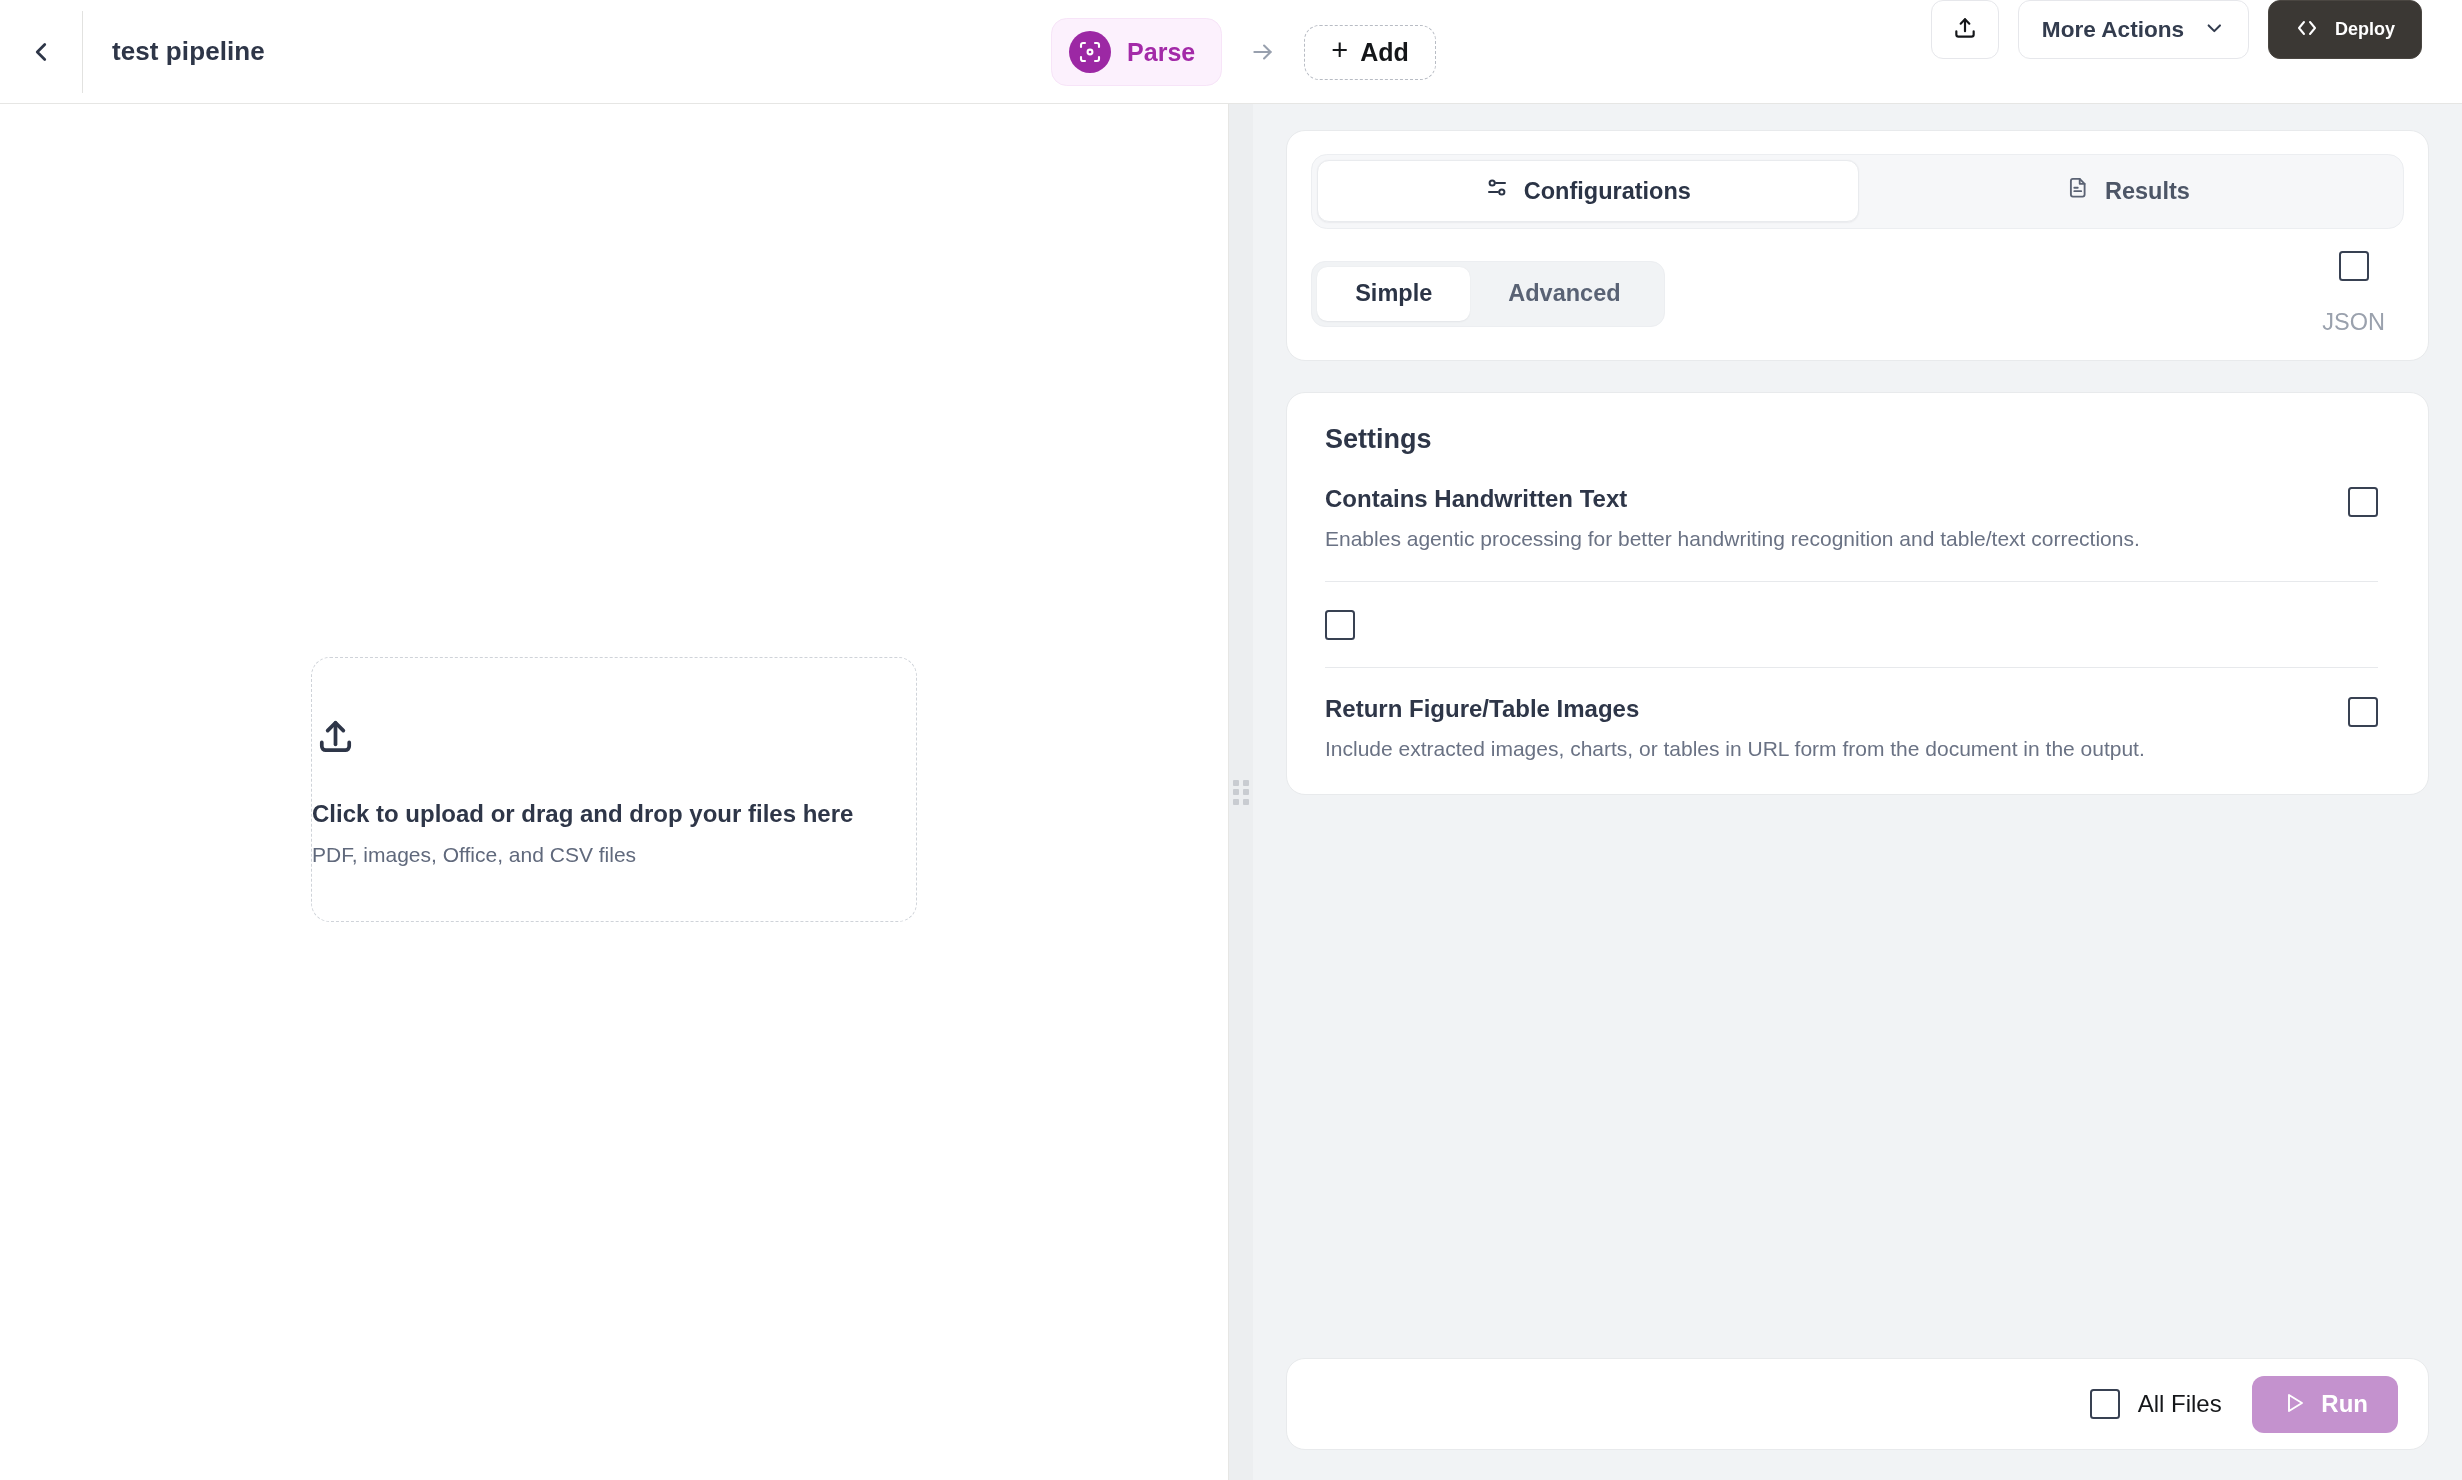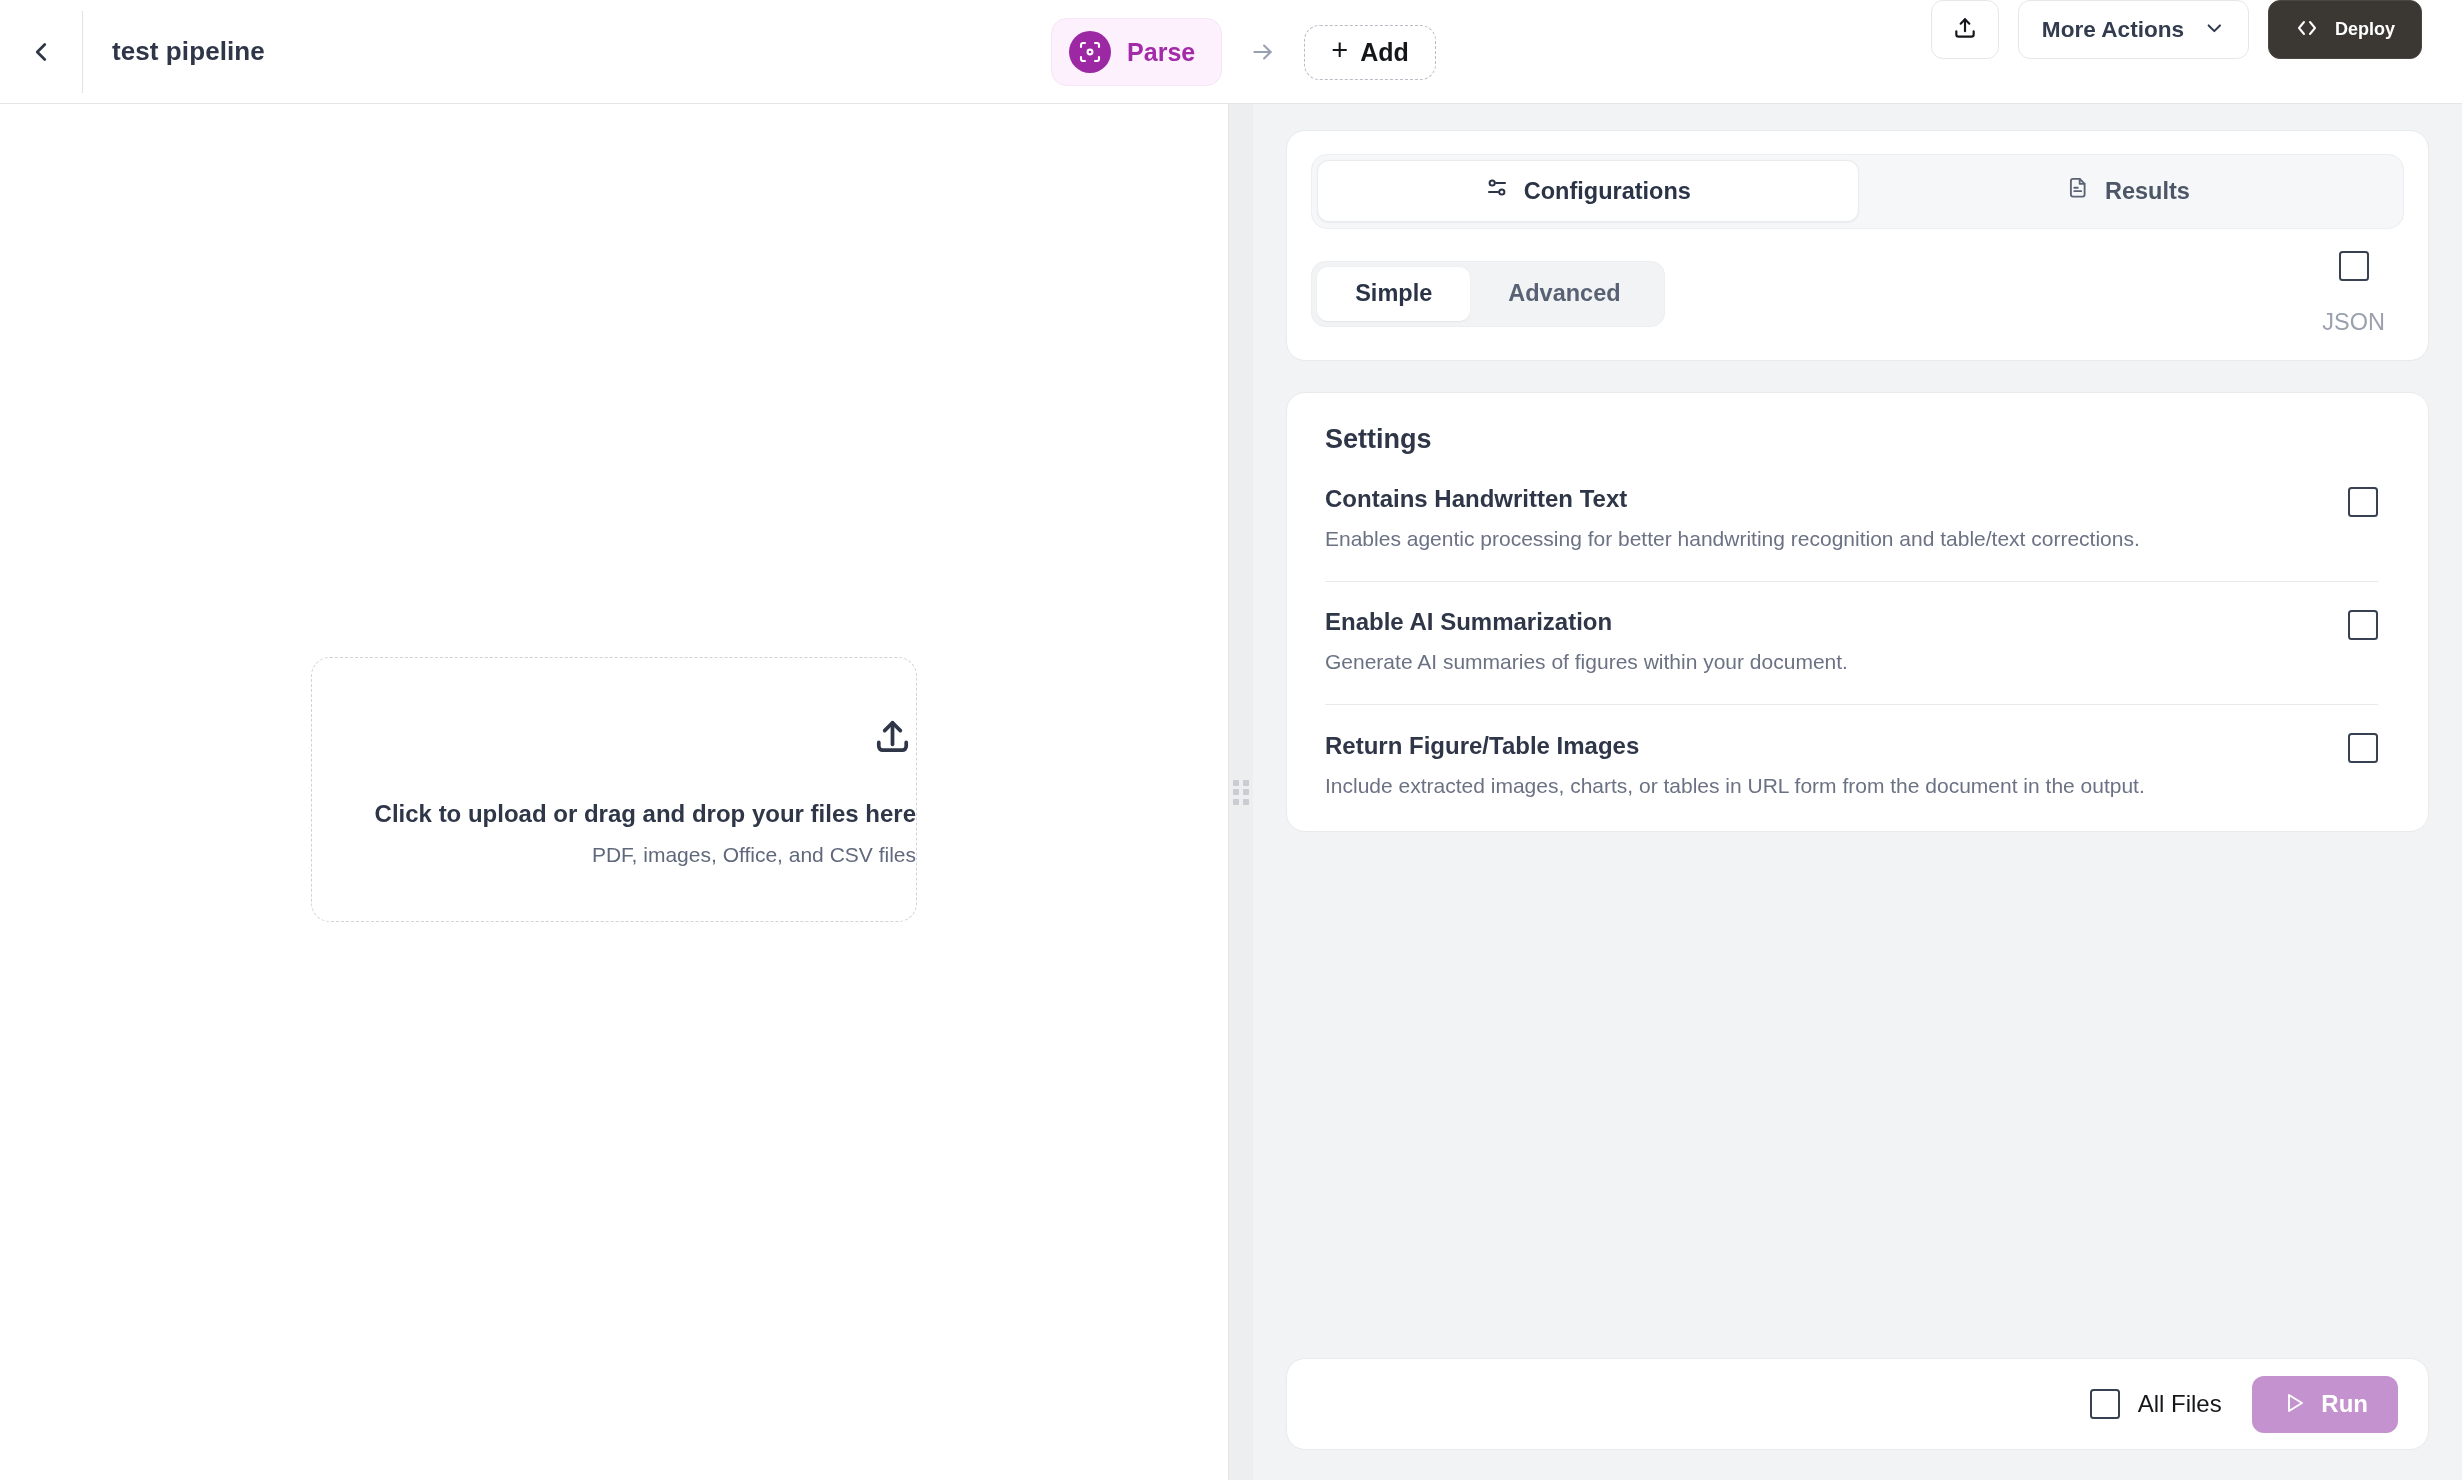--- a/index.html
+++ b/index.html
@@ -182,21 +182,21 @@
   .dropzone {
     position: absolute;
     left: 311px;
     top: 553px;
     width: 606px;
     height: 265px;
     border: 1.7px dashed #cfd3d9;
     border-radius: 19px;
     display: flex;
     flex-direction: column;
-    align-items: flex-end;
+    align-items: flex-start;
     justify-content: center;
     cursor: pointer;
     background: #fff;
   }
   .dz-icon { margin-bottom: 37px; }
   .dz-title {
     font-size: 24px;
     font-weight: 700;
     color: #2e3648;
     margin-bottom: 15px;
@@ -571,24 +571,20 @@
         <div class="setting-text">
           <div class="setting-name">Contains Handwritten Text</div>
           <div class="setting-desc">Enables agentic processing for better handwriting recognition and table/text corrections.</div>
         </div>
         <span class="checkbox"></span>
       </div>
 
       <div class="setting-sep"></div>
 
       <div class="setting">
-        <div class="setting-text">
-          <div class="setting-name">Enable AI Summarization</div>
-          <div class="setting-desc">Generate AI summaries of figures within your document.</div>
-        </div>
         <span class="checkbox"></span>
       </div>
 
       <div class="setting-sep"></div>
 
       <div class="setting">
         <div class="setting-text">
           <div class="setting-name">Return Figure/Table Images</div>
           <div class="setting-desc">Include extracted images, charts, or tables in URL form from the document in the output.</div>
         </div>

